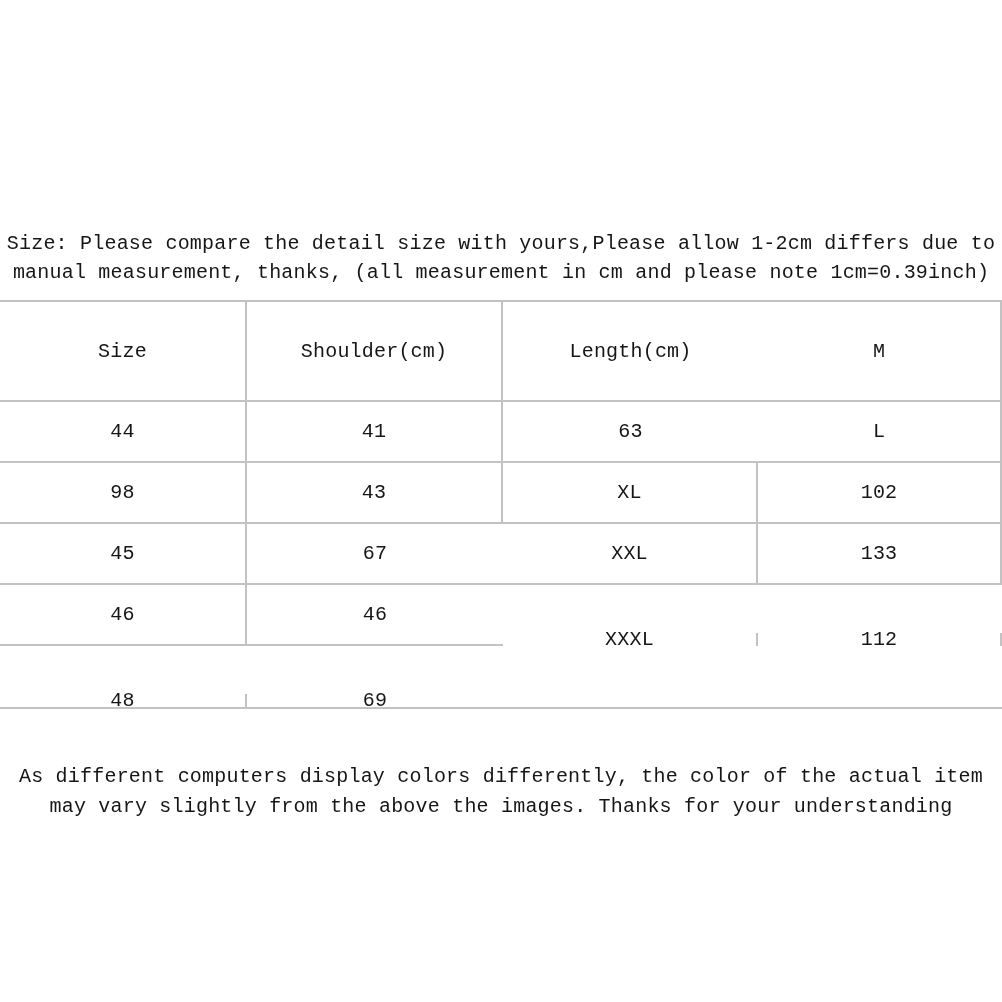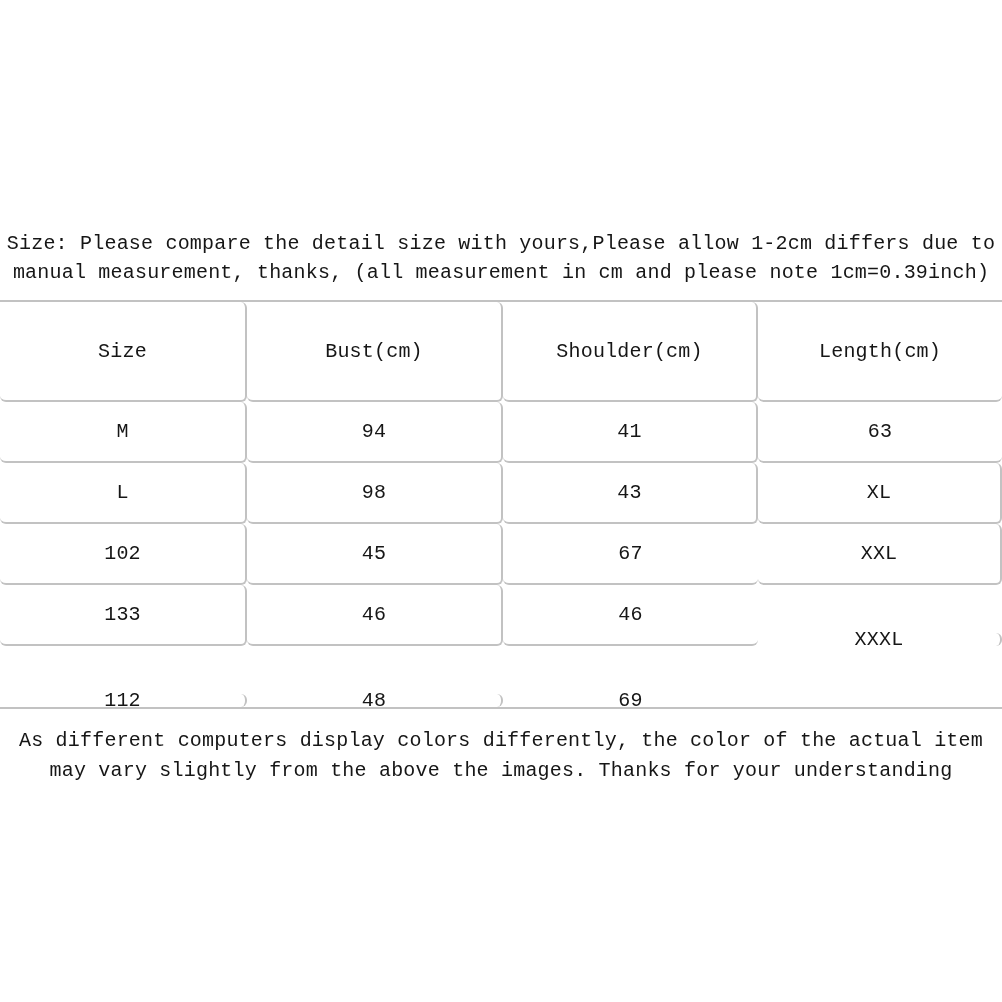--- a/index.html
+++ b/index.html
@@ -7,60 +7,59 @@
   body {
     width:1002px; height:1002px; background:var(--bg);
     font-family:"Liberation Mono","DejaVu Sans Mono",monospace;
     color:var(--ink);
   }
   .canvas { position:relative; width:1002px; height:1002px; background:var(--bg); overflow:hidden;font-family:Liberation Mono, monospace; }
 
   .note { position:absolute; left:0; width:1002px; text-align:center;
           font-size:20px; line-height:29px; letter-spacing:0.2px; white-space:nowrap; }
   .header-note { top:229px; }
-  .footer-note { top:726px; line-height:29.5px; }
+  .footer-note { top:762px; line-height:29.5px; }
 
   .size-table {
     position:absolute; top:300px; left:0; width:1002px;
     display:grid;
     grid-template-columns:247px 256px 255px 244px;
     grid-template-rows:100px 61px 61px 61px 61px 61px;
     border-top:2px solid var(--border);
     border-bottom:2px solid var(--border);
     background:var(--bg);
   }
   .cell {
     box-sizing:border-box;
     border-right:2px solid var(--border);
     border-bottom:2px solid var(--border);
     display:flex; align-items:center; justify-content:center;
-    font-size:20px; letter-spacing:0.2px;border-radius:6px;
+    font-size:20px; letter-spacing:0.2px;
   }
   .cell.col4 { border-right:none; }
   .cell.row6 { border-bottom:none;margin-top:48px; }
 </style>
 </head>
 <body>
 
 <div class="canvas">
 
   <div class="note header-note">
     <div>Size: Please compare the detail size with yours,Please allow 1-2cm differs due to</div>
     <div>manual measurement, thanks, (all measurement in cm and please note 1cm=0.39inch)</div>
   </div>
 
   <div class="size-table">
 
     <div class="cell col1">Size</div>
-    <div class="cell col2">Bust(cm)</div>
     <div class="cell col3">Shoulder(cm)</div>
     <div class="cell col4">Length(cm)</div>
 
     <div class="cell col1">M</div>
-    <div class="cell col2">94</div>
+    <div class="cell col2">44</div>
     <div class="cell col3">41</div>
     <div class="cell col4">63</div>
 
     <div class="cell col1">L</div>
     <div class="cell col2">98</div>
     <div class="cell col3">43</div>
 
     <div class="cell col1">XL</div>
     <div class="cell col2">102</div>
     <div class="cell col3">45</div>

